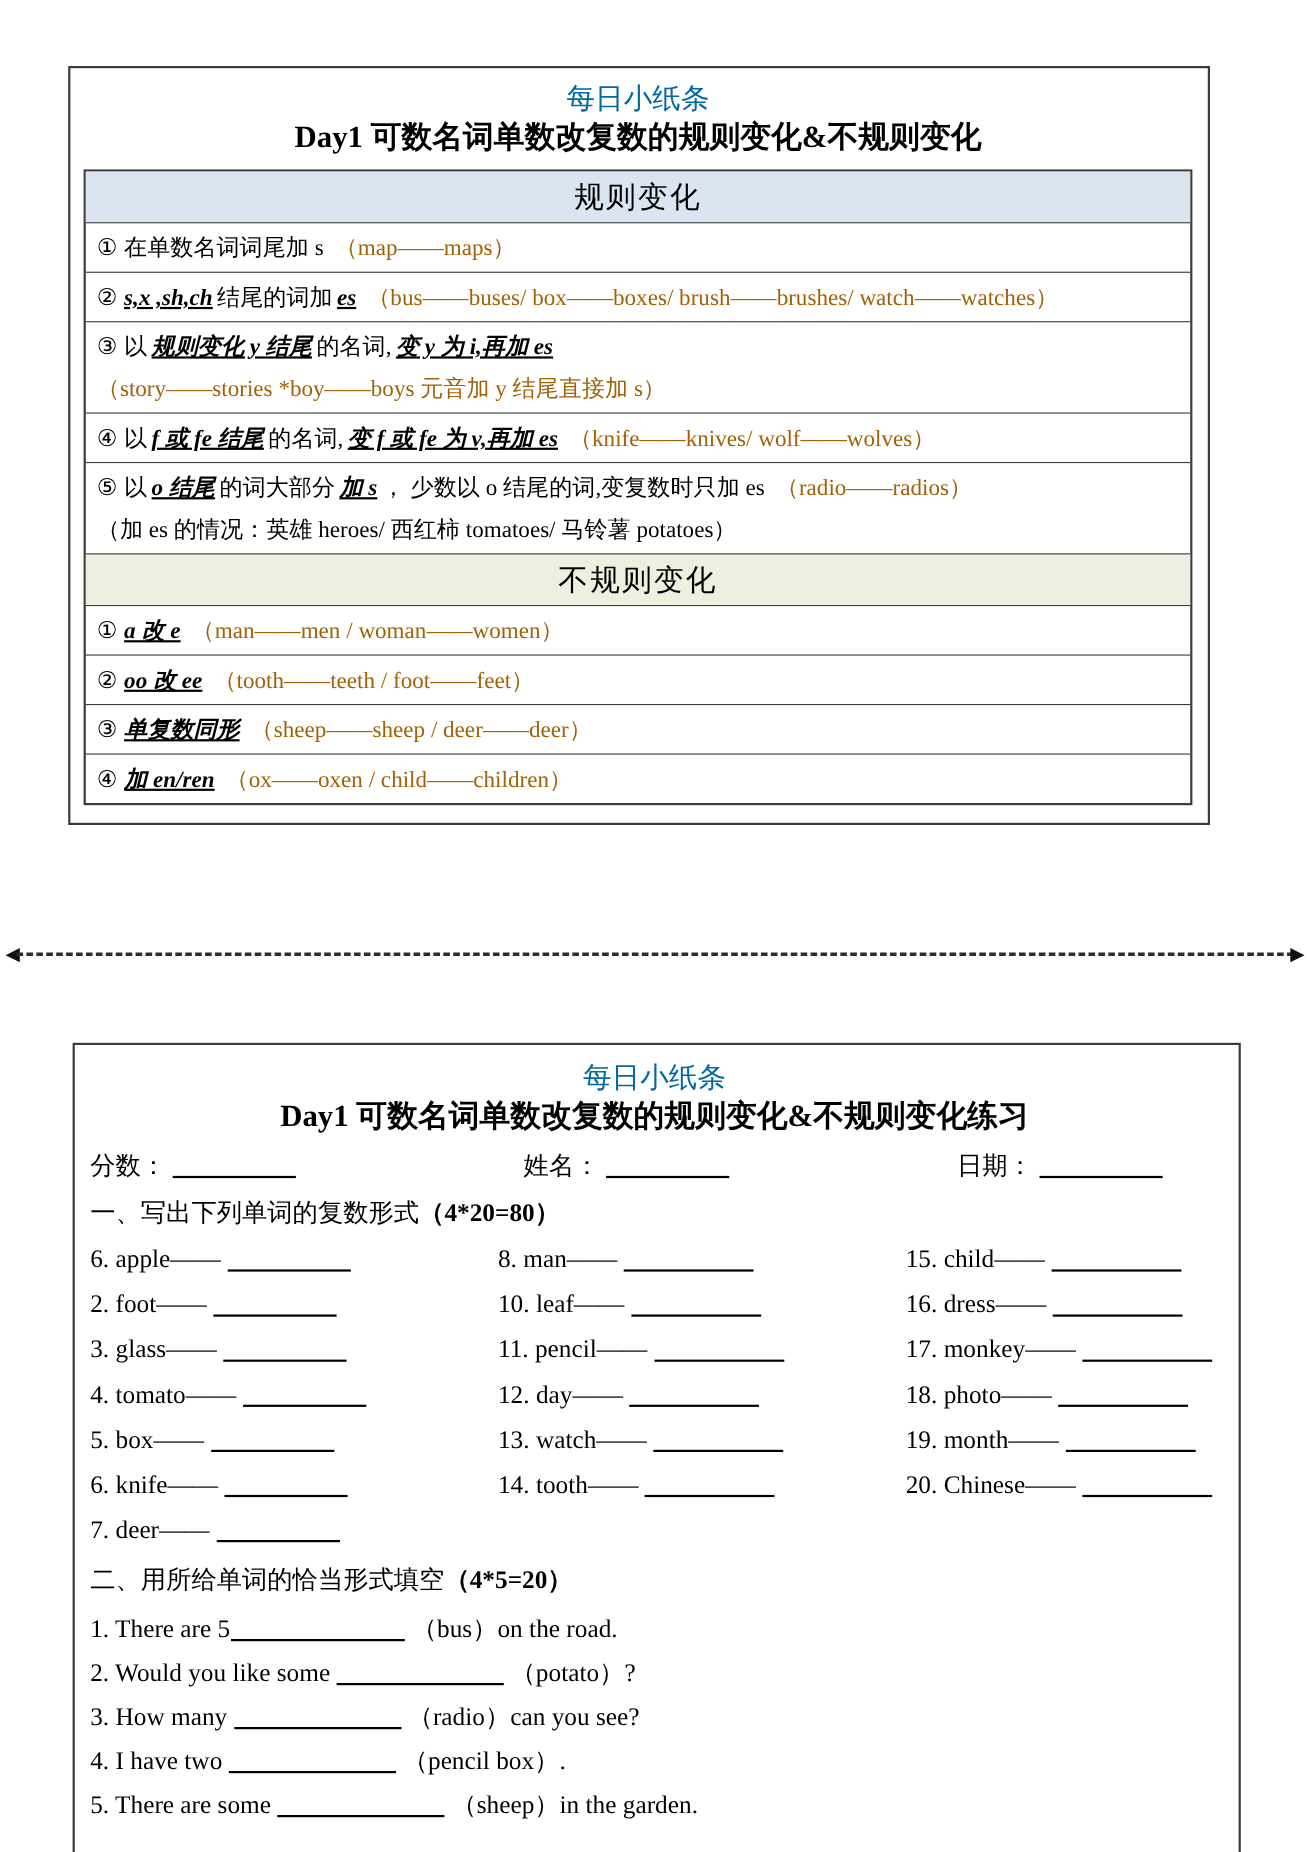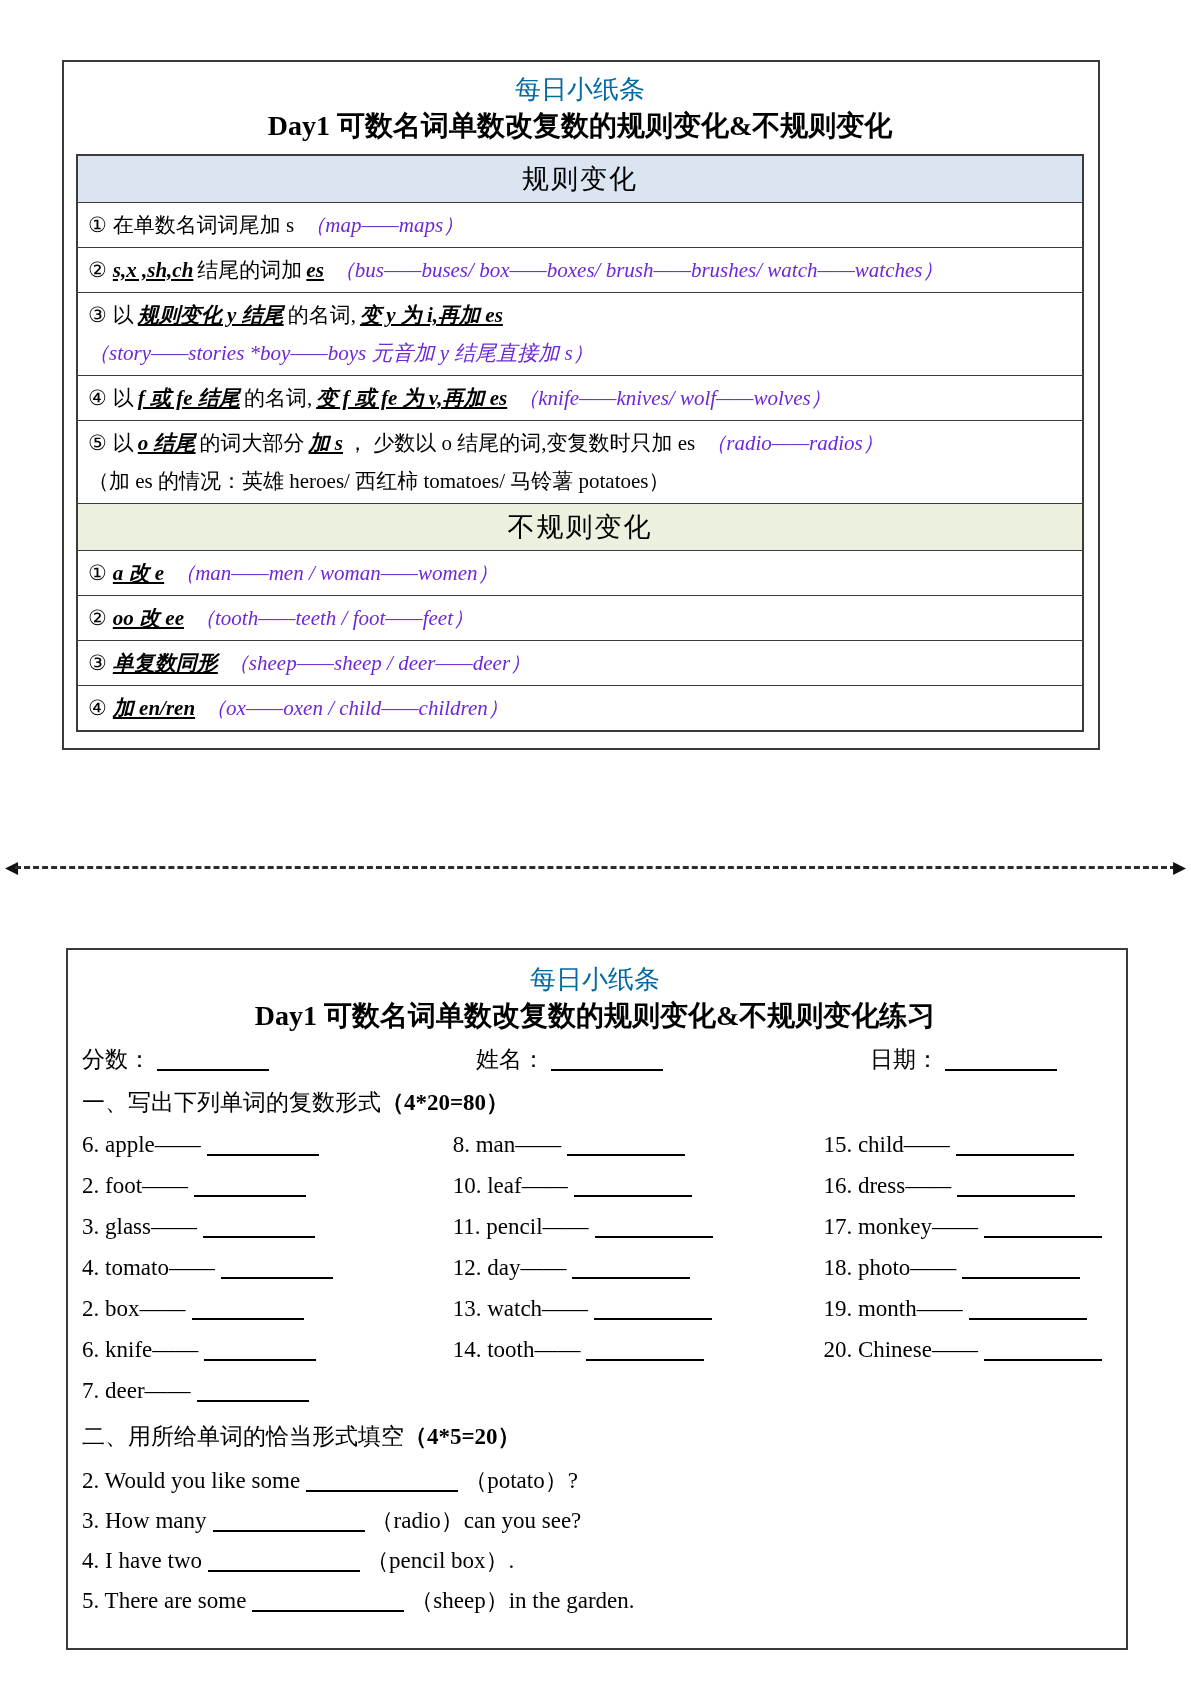--- a/index.html
+++ b/index.html
@@ -17,21 +17,21 @@
 
   .rule-table{border:2px solid #3b3b3b;}
   .band{font-size:27px;text-align:center;padding:5px 0;letter-spacing:2px;}
   .band.blue{background:#dbe5f1;}
   .band.green{background:#ebf1de;}
   .rule-row{border-top:1.6px solid #3b3b3b;padding:7px 10px;font-size:21px;line-height:30px;}
   .rule-row .line2{margin-top:8px;}
   .num{margin-right:6px;}
   .plain{margin-right:4px;}
   .emph{font-weight:bold;font-style:italic;text-decoration:underline;margin-right:4px;}
-  .blue-text{color:#6d28d9;margin-left:6px;font-style:italic;}
+  .blue-text{color:#a16207;margin-left:6px;}
 
   .separator{display:flex;align-items:center;margin:106px 5px 0 5px;height:22px;}
   .separator .arrow{font-size:17px;color:#111;line-height:1;}
   .separator .dash-line{flex:1;height:0;border-top:3px dashed #2c2c2c;margin:0 -3px;}
 
   .fields{display:flex;font-size:23px;margin:8px 0 12px;}
   .fields .fcol{width:394px;}
   .fields .fcol:last-child{width:auto;}
 
   .blank{display:inline-block;border-bottom:2px solid #000;height:0.95em;vertical-align:-4px;margin:0 6px;}
@@ -127,21 +127,21 @@
   <div class="sec-head">
     <span>一、写出下列单词的复数形式</span><span class="bold">（4*20=80）</span>
   </div>
 
   <div class="items">
     <div class="col">
       <div class="item"><span>6. apple——</span><span class="blank w110"></span></div>
       <div class="item"><span>2. foot——</span><span class="blank w110"></span></div>
       <div class="item"><span>3. glass——</span><span class="blank w110"></span></div>
       <div class="item"><span>4. tomato——</span><span class="blank w110"></span></div>
-      <div class="item"><span>2. box——</span><span class="blank w110"></span></div>
+      <div class="item"><span>5. box——</span><span class="blank w110"></span></div>
       <div class="item"><span>6. knife——</span><span class="blank w110"></span></div>
       <div class="item"><span>7. deer——</span><span class="blank w110"></span></div>
     </div>
     <div class="col">
       <div class="item"><span>8. man——</span><span class="blank w120"></span></div>
       <div class="item"><span>10. leaf——</span><span class="blank w120"></span></div>
       <div class="item"><span>11. pencil——</span><span class="blank w120"></span></div>
       <div class="item"><span>12. day——</span><span class="blank w120"></span></div>
       <div class="item"><span>13. watch——</span><span class="blank w120"></span></div>
       <div class="item"><span>14. tooth——</span><span class="blank w120"></span></div>
@@ -154,18 +154,19 @@
       <div class="item"><span>19. month——</span><span class="blank w120"></span></div>
       <div class="item"><span>20. Chinese——</span><span class="blank w120"></span></div>
     </div>
   </div>
 
   <div class="sec-head">
     <span>二、用所给单词的恰当形式填空</span><span class="bold">（4*5=20）</span>
   </div>
 
   <div class="sentences">
+    <div class="sentence"><span>1. There are 5</span><span class="blank w160" style="margin-left:1px;"></span><span>（bus）on the road.</span></div>
     <div class="sentence"><span>2. Would you like some</span><span class="blank w150"></span><span>（potato）?</span></div>
     <div class="sentence"><span>3. How many</span><span class="blank w150"></span><span>（radio）can you see?</span></div>
     <div class="sentence"><span>4. I have two</span><span class="blank w150"></span><span>（pencil box）.</span></div>
     <div class="sentence"><span>5. There are some</span><span class="blank w150"></span><span>（sheep）in the garden.</span></div>
   </div>
 </section>
 
 </body></html>

